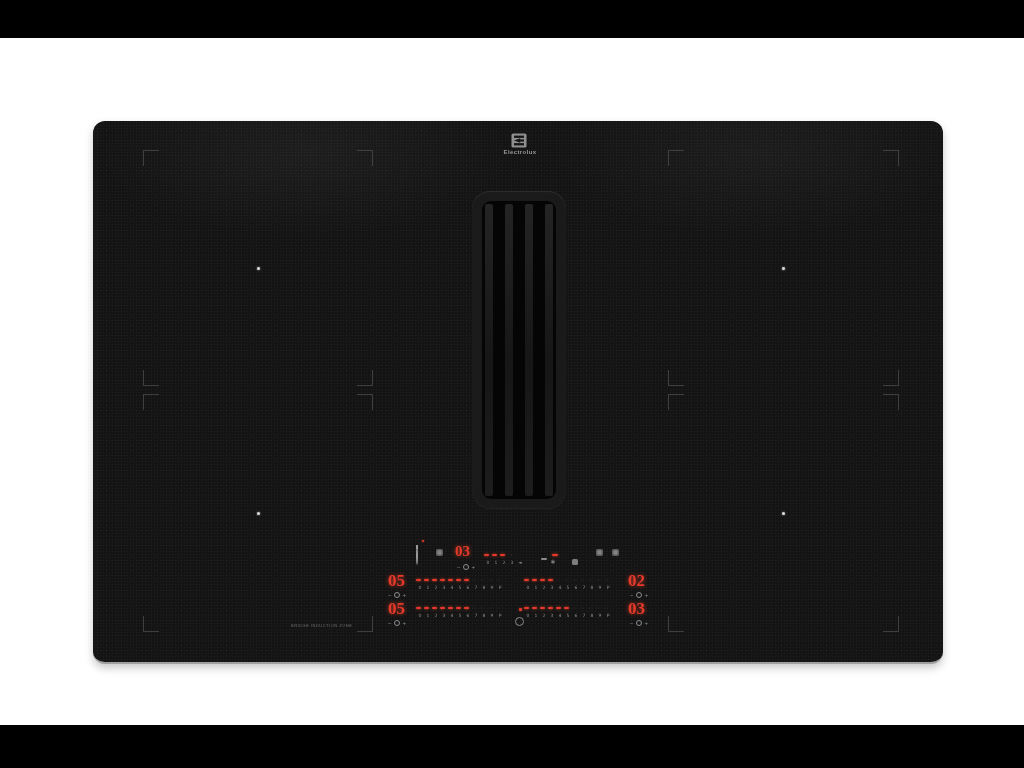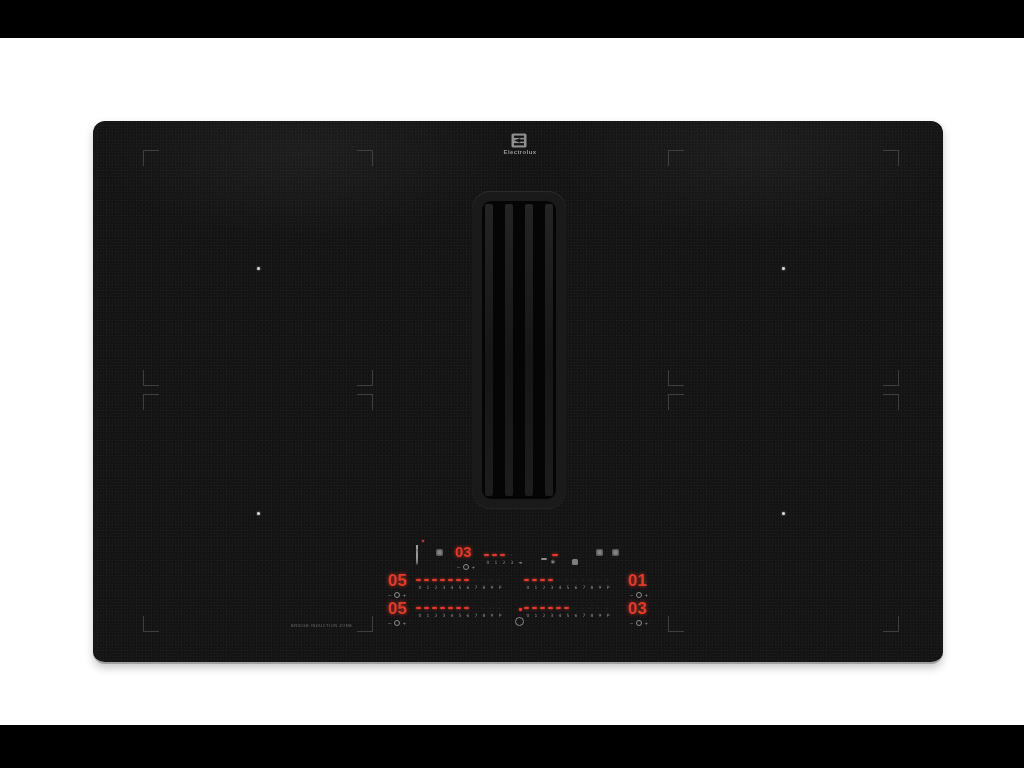--- a/index.html
+++ b/index.html
@@ -30,21 +30,21 @@
   
   .vent-frame{left:472px;top:191px;width:94px;height:318px;border-radius:18px;background:#1a1a1a;
     box-shadow:inset 0 1px 1px rgba(255,255,255,.09), inset 0 -1px 1px rgba(255,255,255,.05);}
   .vent-grille{position:absolute;left:10px;top:10px;right:10px;bottom:10px;border-radius:9px;
     background:#050505;display:flex;justify-content:space-between;padding:3px 3px;box-sizing:border-box;}
   .slat{width:8px;height:100%;border-radius:2px;background:linear-gradient(180deg,#242424,#161616 55%,#1d1d1d);}
   
   .wordmark{left:499px;top:149px;width:42px;text-align:center;font-size:6px;color:#979797;
             letter-spacing:.4px;font-weight:bold;}
   
-  .led{font-family:Liberation Sans, sans-serif;font-weight:bold;color:#e5392b;
+  .led{font-family:Liberation Serif, serif;font-weight:bold;color:#e5392b;
        text-shadow:0 0 4px rgba(255,70,40,.65);letter-spacing:0;}
   .led.zone-led{font-size:17px;line-height:19px;}
   .led.hood-led{font-size:15px;line-height:17px;}
   
   .slider{display:flex;}
   .seg{width:5px;height:2px;margin-right:3px;border-radius:1px;background:rgba(255,255,255,.025);}
   .seg.lit{background:#e5392b;box-shadow:0 0 3px rgba(245,65,40,.85);}
   
   .scale{display:flex;}
   .tick{width:8px;text-align:center;font-size:4.5px;color:#8d8d8d;font-family:"DejaVu Sans",sans-serif;}
@@ -207,21 +207,21 @@
       <span class="tick">2</span>
       <span class="tick">3</span>
       <span class="tick">4</span>
       <span class="tick">5</span>
       <span class="tick">6</span>
       <span class="tick">7</span>
       <span class="tick">8</span>
       <span class="tick">9</span>
       <span class="tick">P</span>
     </div>
-  <div class="abs led zone-led" style="left:535px;top:450px;">01</div>
+  <div class="abs led zone-led" style="left:535px;top:450px;">02</div>
   <div class="abs mini-ctl" style="left:537px;top:471px;">
     <span class="m">−</span>
     <span class="mini-ring"></span>
     <span class="m">+</span>
   </div>
 
   
   <div class="abs led zone-led" style="left:295px;top:478px;">05</div>
   <div class="abs mini-ctl" style="left:295px;top:499px;">
     <span class="m">−</span>

